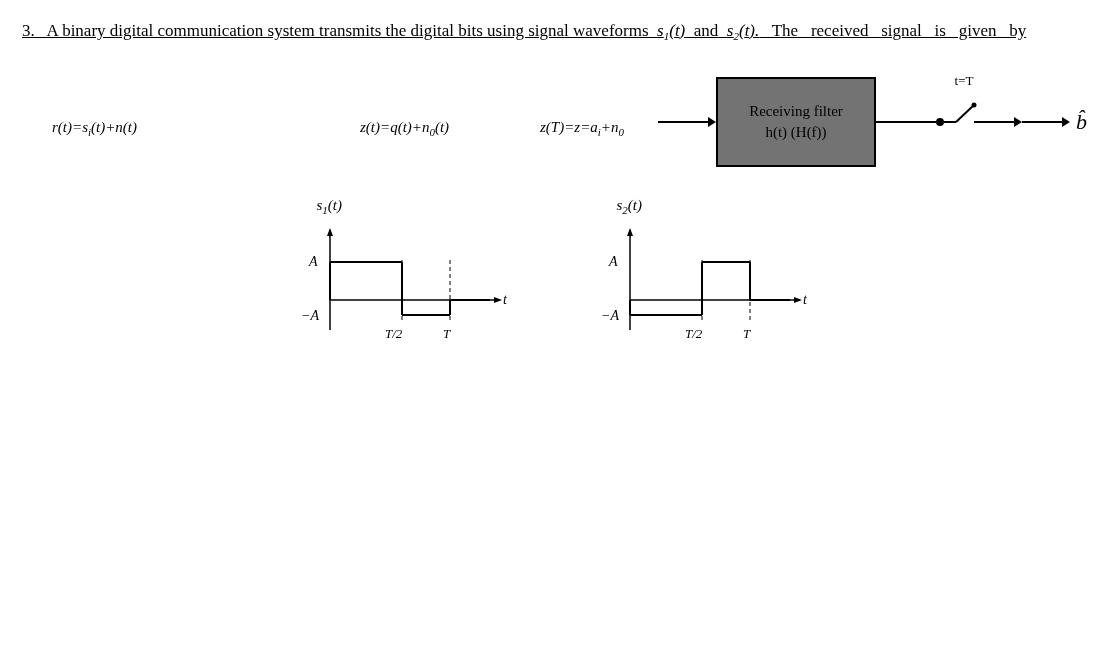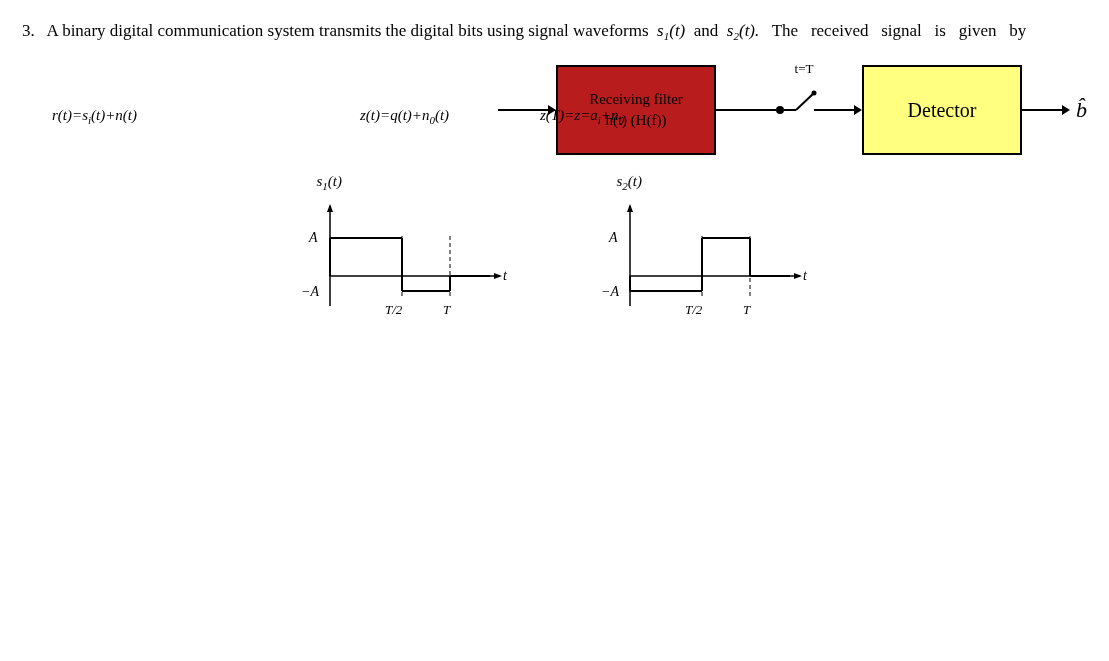--- a/index.html
+++ b/index.html
@@ -9,35 +9,36 @@
       background: #fff;
       font-family: "Times New Roman", Times, serif;
       font-size: 17px;
       color: #000;
       padding: 18px 22px 14px 22px;
     }
 
     .problem-text {
       line-height: 1.55;
       text-align: justify;
-      margin-bottom: 20px;
+      margin-bottom: 32px;
+      text-decoration: underline;
     }
 
     .diagram-area {
       display: flex;
       flex-direction: row;
       align-items: center;
       margin-bottom: 18px;
     }
 
     
     .filter-box {
       width: 160px;
       height: 90px;
-      background: #b91c1c;
+      background: #737373;
       border: 2px solid #000;
       display: flex;
       flex-direction: column;
       align-items: center;
       justify-content: center;
       text-align: center;
       font-size: 15px;
       line-height: 1.4;
     }
 
@@ -60,20 +61,21 @@
       justify-content: center;
       gap: 80px;
       margin-bottom: 16px;
     }
 
     .graph-container {
       display: flex;
       flex-direction: column;
       align-items: flex-start;
       position: relative;
+      margin-top: 12px;
     }
 
     
     .bottom-text {
       font-size: 17px;
       line-height: 1.5;
       text-align: left;
     }
 
     
@@ -152,23 +154,20 @@
           <line x1="30" y1="25" x2="40" y2="25" stroke="#000" stroke-width="2"></line>
 
           <circle cx="30" cy="8" r="2.5" fill="#000"></circle>
         </svg>
       </div>
 
       <div style="width:30px; height:2px; background:#000;"></div>
 
       <div style="width:0;height:0;border-top:5px solid transparent;border-bottom:5px solid transparent;border-left:8px solid #000;"></div>
 
-      <div class="detector-box">
-        <span>Detector</span>
-      </div>
 
       <div style="display:flex; align-items:center;">
         <div style="width:40px; height:2px; background:#000;"></div>
         <div style="width:0;height:0;border-top:5px solid transparent;border-bottom:5px solid transparent;border-left:8px solid #000;"></div>
       </div>
 
       <div style="font-size:22px; margin-left:6px; position:relative;">
         
         <span style="font-style:italic; font-family:'Times New Roman', serif;">b̂</span>
       </div>

